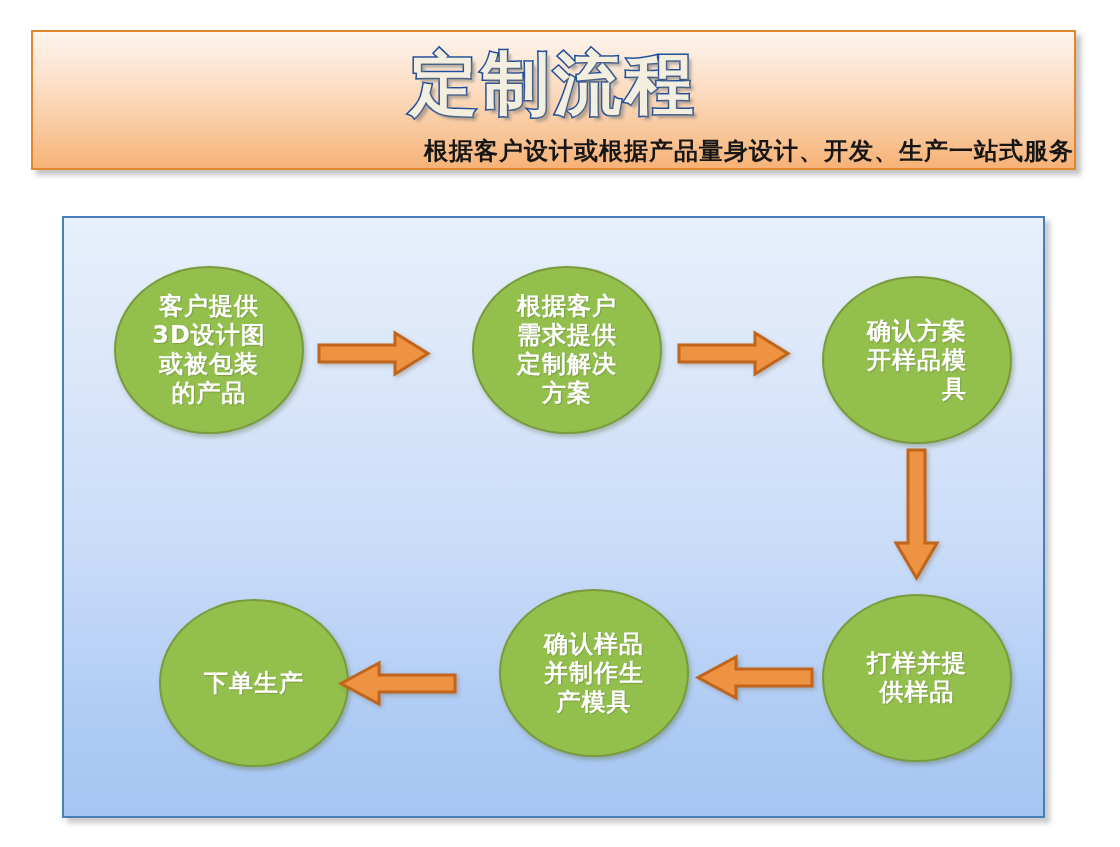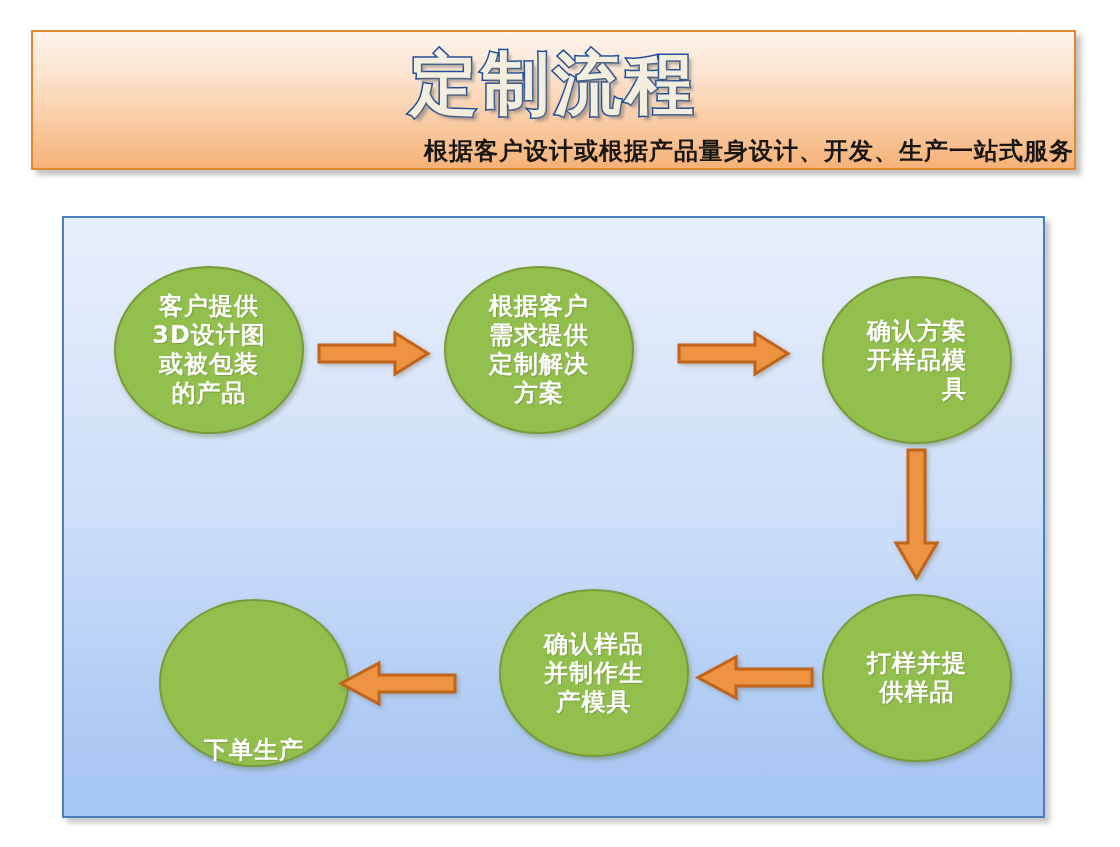--- a/index.html
+++ b/index.html
@@ -117,21 +117,21 @@
 
 <div class="diagram-panel">
 
   <div class="node" style="left:50px; top:48px; width:190px; height:168px;">
     <span class="node-label">客户提供
 3D设计图
 或被包装
 的产品</span>
   </div>
 
-  <div class="node" style="left:380px; top:48px; width:190px; height:168px;">
+  <div class="node" style="left:408px; top:48px; width:190px; height:168px;">
     <span class="node-label">根据客户
 需求提供
 定制解决
 方案</span>
   </div>
 
   <div class="node" style="left:758px; top:58px; width:190px; height:168px;text-align:right;">
     <span class="node-label">确认方案
 开样品模
 具</span>
@@ -141,21 +141,21 @@
     <span class="node-label">打样并提
 供样品</span>
   </div>
 
   <div class="node" style="left:435px; top:371px; width:190px; height:168px;text-align:center;">
     <span class="node-label">确认样品
 并制作生
 产模具</span>
   </div>
 
-  <div class="node" style="left:95px; top:381px; width:190px; height:168px;align-items:flex-end;">
+  <div class="node" style="left:95px; top:381px; width:190px; height:168px;">
     <span class="node-label">下单生产</span>
   </div>
 
   <div class="arrow" style="left:253px; top:112px; width:113px; height:47px;">
     <svg width="113" height="47" viewBox="0 0 113 47" xmlns="http://www.w3.org/2000/svg">
       <polygon class="arrow-shape" points="2,15 78,15 78,3 111,23.5 78,44 78,32 2,32"></polygon>
     </svg>
   </div>
 
   <div class="arrow" style="left:613px; top:112px; width:113px; height:47px;">

